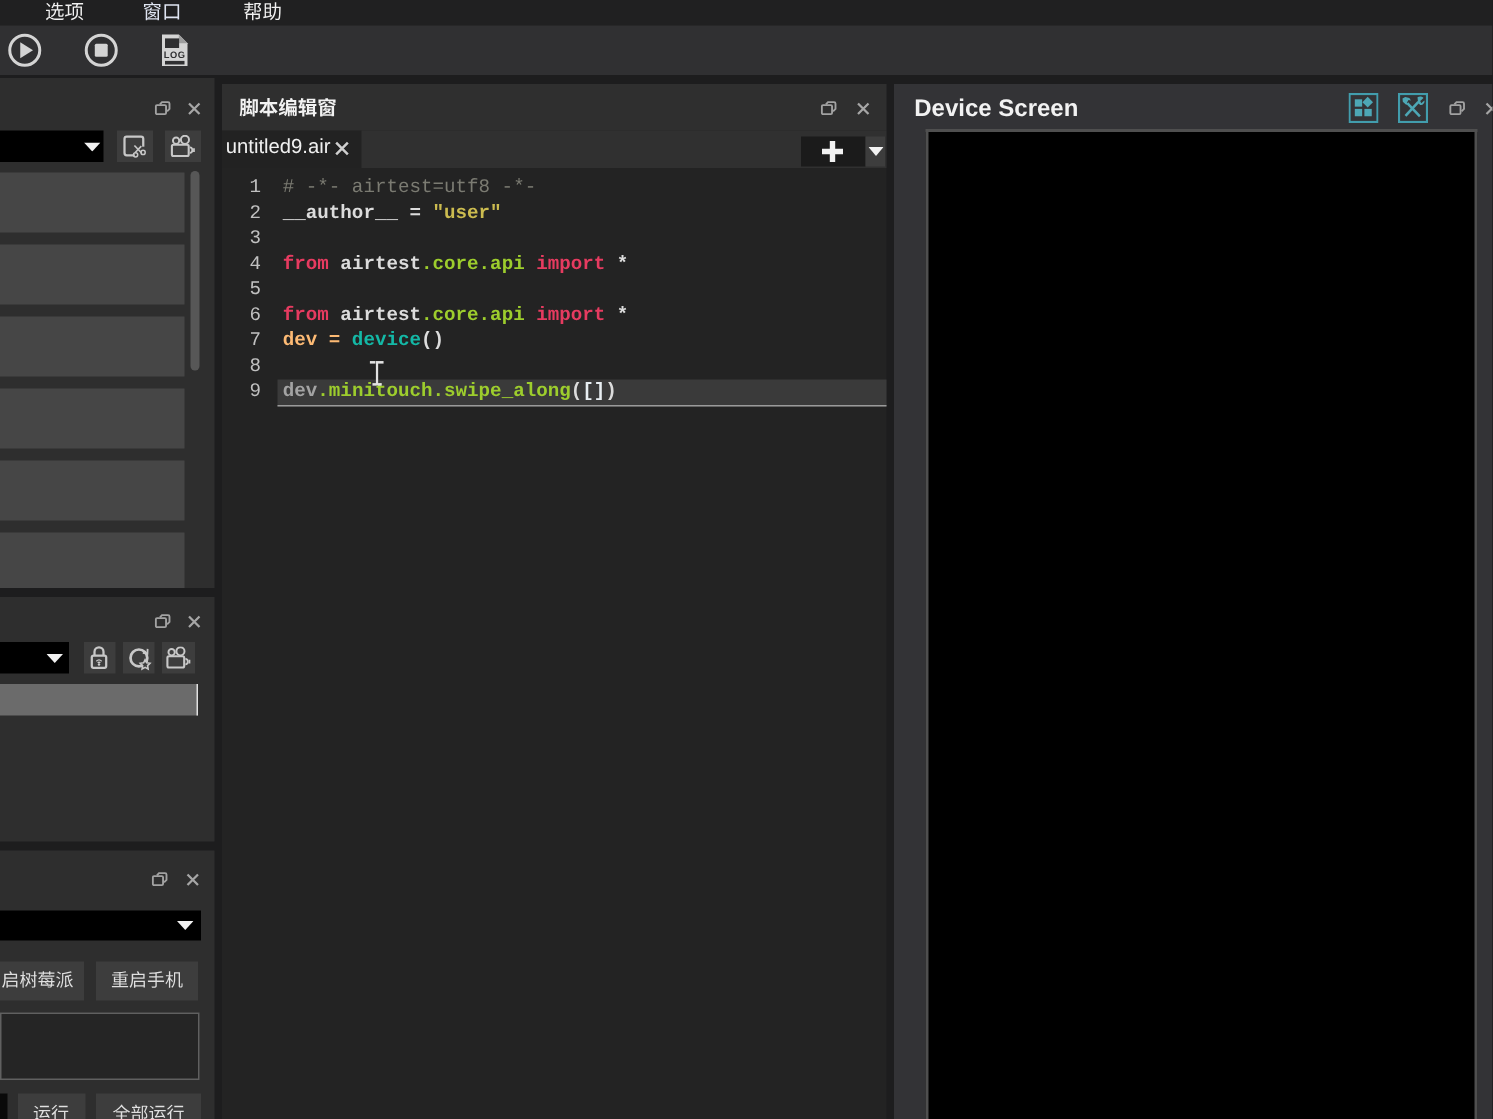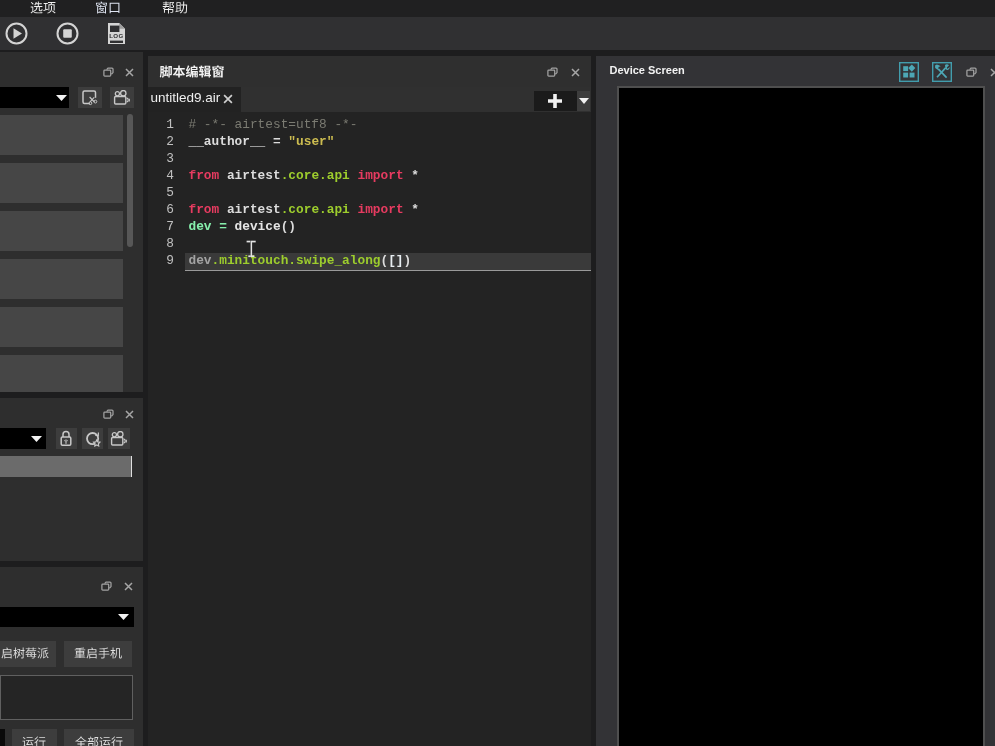--- a/index.html
+++ b/index.html
@@ -165,33 +165,33 @@
 <div class="abs mono" style="left:188.5px;top:116px"><span style="color:#7b7b72;font-weight:normal"># -*- airtest=utf8 -*-</span></div>
 <div class="abs mono" style="left:160px;top:133px;width:14px;text-align:right;color:#c0c0c0;font-weight:normal">2</div>
 <div class="abs mono" style="left:188.5px;top:133px"><span style="color:#dcdcdc">__author__ = </span><span style="color:#ccbc50">"user"</span></div>
 <div class="abs mono" style="left:160px;top:150px;width:14px;text-align:right;color:#c0c0c0;font-weight:normal">3</div>
 <div class="abs mono" style="left:160px;top:167px;width:14px;text-align:right;color:#c0c0c0;font-weight:normal">4</div>
 <div class="abs mono" style="left:188.5px;top:167px"><span style="color:#e63b60">from</span><span style="color:#dcdcdc"> </span><span style="color:#dcdcdc">airtest</span><span style="color:#9dcd2d">.core.api</span><span style="color:#dcdcdc"> </span><span style="color:#e63b60">import</span><span style="color:#dcdcdc"> *</span></div>
 <div class="abs mono" style="left:160px;top:184px;width:14px;text-align:right;color:#c0c0c0;font-weight:normal">5</div>
 <div class="abs mono" style="left:160px;top:201px;width:14px;text-align:right;color:#c0c0c0;font-weight:normal">6</div>
 <div class="abs mono" style="left:188.5px;top:201px"><span style="color:#e63b60">from</span><span style="color:#dcdcdc"> </span><span style="color:#dcdcdc">airtest</span><span style="color:#9dcd2d">.core.api</span><span style="color:#dcdcdc"> </span><span style="color:#e63b60">import</span><span style="color:#dcdcdc"> *</span></div>
 <div class="abs mono" style="left:160px;top:218px;width:14px;text-align:right;color:#c0c0c0;font-weight:normal">7</div>
-<div class="abs mono" style="left:188.5px;top:218px"><span style="color:#86efac">dev = </span><span style="color:#e5e5e5">device</span><span style="color:#dcdcdc">()</span></div>
+<div class="abs mono" style="left:188.5px;top:218px"><span style="color:#fdba74">dev = </span><span style="color:#14b8a6">device</span><span style="color:#dcdcdc">()</span></div>
 <div class="abs mono" style="left:160px;top:235px;width:14px;text-align:right;color:#c0c0c0;font-weight:normal">8</div>
 <div class="abs mono" style="left:160px;top:252px;width:14px;text-align:right;color:#c0c0c0;font-weight:normal">9</div>
 <div class="abs mono" style="left:188.5px;top:252px"><span style="color:#a3a3a3">dev</span><span style="color:#9dcd2d">.minitouch.swipe_along</span><span style="color:#dcdcdc">(</span><span style="color:#e8eef2">[]</span><span style="color:#dcdcdc">)</span></div>
 <svg class="abs" style="left:245px;top:239px" width="14" height="20" viewBox="0 0 14 20">
 <rect x="1.6" y="1.7" width="3.7" height="1.7" fill="#e2e2e2"></rect>
 <rect x="7.0" y="1.7" width="3.7" height="1.7" fill="#e2e2e2"></rect>
 <rect x="5.6" y="1.7" width="1.5" height="16.3" fill="#e2e2e2"></rect>
 <rect x="3.3" y="16.4" width="2.5" height="1.7" fill="#e2e2e2"></rect>
 <rect x="7.0" y="16.4" width="2.5" height="1.7" fill="#e2e2e2"></rect>
   </svg>
 <div class="abs" style="left:595.5px;top:56px;width:399.5px;height:690px;background:#333336"></div>
-<div class="abs" style="left:609.5px;top:64px;font-size:11px;font-weight:bold;color:#f2f2f2">Device Screen</div>
+<div class="abs" style="left:609.5px;top:64px;font-size:16px;font-weight:bold;color:#f2f2f2">Device Screen</div>
 <svg class="abs" style="left:898.5px;top:61.5px" width="20" height="20" viewBox="0 0 20 20">
 <rect x="0.7" y="0.7" width="18.6" height="18.6" fill="none" stroke="#429dad" stroke-width="1.4"></rect>
 <rect x="4.2" y="4.2" width="4.9" height="4.9" fill="#4da7b5"></rect>
 <rect x="4.2" y="10.6" width="4.9" height="4.9" fill="#4da7b5"></rect>
 <rect x="10.6" y="10.6" width="4.9" height="4.9" fill="#4da7b5"></rect>
 <rect x="10.3" y="3.6" width="5.0" height="5.0" fill="#4da7b5" transform="rotate(45 12.8 6.1)"></rect>
   </svg>
 <svg class="abs" style="left:931.5px;top:61.5px" width="20" height="20" viewBox="0 0 20 20">
 <rect x="0.7" y="0.7" width="18.6" height="18.6" fill="none" stroke="#429dad" stroke-width="1.4"></rect>
 <path d="M6.2 6.8 L14.6 15.6" stroke="#4da7b5" stroke-width="1.7"></path>

